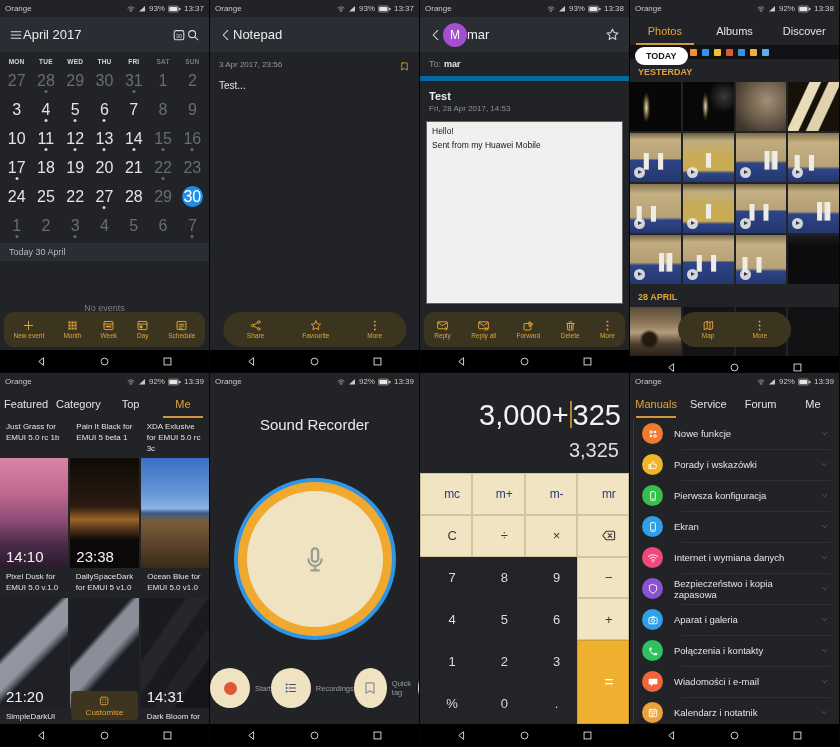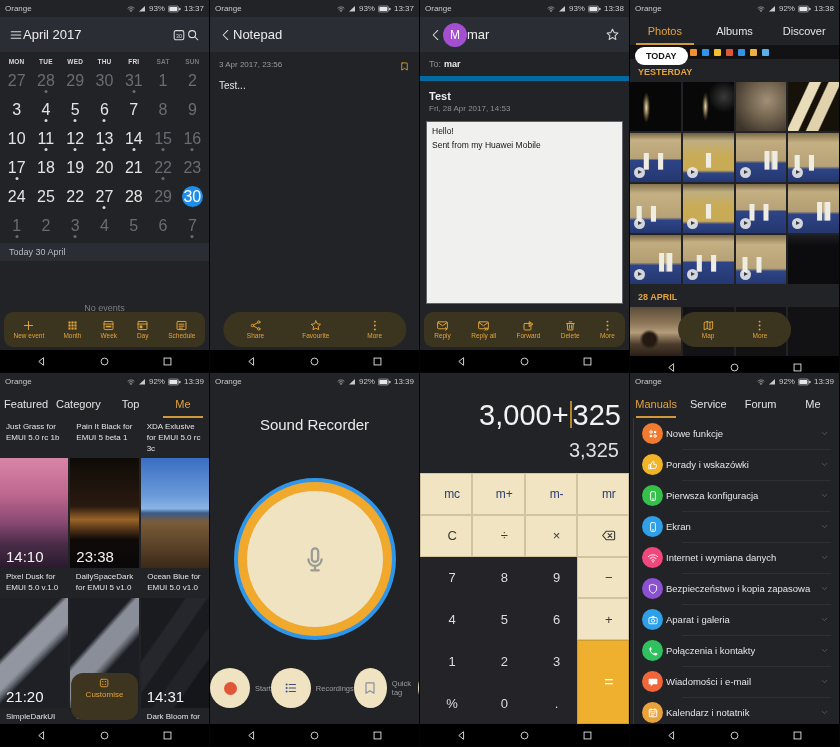--- a/index.html
+++ b/index.html
@@ -84,21 +84,21 @@
   .th-title{font-size:8px;line-height:1.35;color:#e2e2e2;padding:0 6px;}
   .th-tiles{display:grid;grid-template-columns:repeat(3,1fr);gap:2px;flex:none;}
   .th-tile{height:110px;position:relative;overflow:hidden;}
   .th-time{position:absolute;left:6px;bottom:3px;color:#f2f2f2;font-size:15px;font-weight:300;}
   .th-pinkdusk{background:linear-gradient(180deg,#d884a8 0%,#c06890 32%,#8a4a74 58%,#4a2c48 78%,#2a1a2e 100%);}
   .th-spacedark{background:linear-gradient(180deg,#0f0b07 0%,#2a1a10 44%,#9a6428 56%,#5a3818 64%,#0e0a08 74%,#0a0808 100%);}
   .th-oceanpier{background:linear-gradient(180deg,#3a6ec4 0%,#6a9ad8 34%,#8ab4e4 46%,#3a5a8a 50%,#7a5c38 58%,#5a4228 80%,#3a2a18 100%);}
   .th-shuttle{background:linear-gradient(135deg,transparent 34%,#9296a0 38% 52%,#5e626a 56%,transparent 60%),#1e2026;}
   .th-shuttle2{background:linear-gradient(132deg,transparent 36%,#8a8e98 40% 54%,#585c64 58%,transparent 62%),#1c1e24;}
   .th-ribbons{background:linear-gradient(125deg,#1a1b1f 0 30%,#26272c 32% 45%,#1a1b1f 47% 60%,#222328 62% 75%,#15161a 77%),#17181c;}
-  .th-customise{position:absolute;left:50%;transform:translateX(-50%);bottom:26px;background:#3d3520;border-radius:12px;padding:4px 15px 21px;display:flex;flex-direction:column;align-items:center;gap:1px;color:#e2a33d;font-size:8px;z-index:5;}
+  .th-customise{position:absolute;left:50%;transform:translateX(-50%);bottom:26px;background:#3d3520;border-radius:4px;padding:4px 15px 3px;display:flex;flex-direction:column;align-items:center;gap:1px;color:#e2a33d;font-size:8px;z-index:5;}
   .th-customise .ic{width:12px;height:12px;color:#e2a33d;}
   
   .rec-title{text-align:center;color:#eaeaea;font-size:15px;padding-top:26px;flex:none;}
   .rec-circle{position:absolute;top:105px;left:50%;transform:translateX(-50%);width:162px;height:162px;border-radius:50%;background:#f0a92d;border:4px solid #2f95e8;box-sizing:border-box;display:flex;align-items:center;justify-content:center;}
   .rec-inner{width:136px;height:136px;border-radius:50%;background:#efe3c2;display:flex;align-items:center;justify-content:center;}
   .rec-inner .ic{width:30px;height:30px;color:#9b9b95;}
   .rec-buttons{position:absolute;bottom:38px;left:0;right:0;display:flex;justify-content:space-evenly;}
   .rec-btn{display:flex;flex-direction:row;align-items:center;gap:5px;}
   .rec-btn-circle{width:40px;height:40px;border-radius:50%;background:#efe3c2;display:flex;align-items:center;justify-content:center;}
   .rec-btn-circle .ic{width:16px;height:16px;color:#40507e;}
@@ -113,21 +113,21 @@
   .calc-pad{position:absolute;top:100px;bottom:22px;left:0;right:0;display:grid;grid-template-columns:repeat(4,1fr);grid-template-rows:repeat(6,1fr);}
   .key{display:flex;align-items:center;justify-content:center;font-size:13px;padding-left:12px;}
   .k-mem{background:#f0e4c2;color:#2a3c78;font-size:12px;border:0.5px solid rgba(120,100,50,.25);}
   .k-cream{background:#f0e4c2;color:#3c3a32;border:0.5px solid rgba(120,100,50,.25);}
   .k-cream .ic{width:15px;height:15px;color:#3c3a32;}
   .k-dark{background:#232328;color:#dcdcdc;}
   .k-eq{background:#eeb02e;color:#fff;grid-row:span 2;font-size:16px;border:0.5px solid rgba(120,100,50,.25);}
   
   .mn-list{flex:1;position:relative;overflow:hidden;}
   .mn-list::before{content:'';position:absolute;left:3px;top:0;bottom:0;width:1px;background:#35373b;}
-  .mn-row{height:31px;display:flex;align-items:center;gap:3px;padding:0 10px 0 12px;position:relative;}
+  .mn-row{height:31px;display:flex;align-items:center;gap:11px;padding:0 10px 0 12px;position:relative;}
   .mn-row:not(:first-child)::before{content:'';position:absolute;top:0;left:52px;right:8px;height:1px;background:#2e3033;}
   .mn-icon{width:21px;height:21px;border-radius:50%;flex:none;display:flex;align-items:center;justify-content:center;color:#fff;}
   .mn-icon .ic{width:12px;height:12px;}
   .mn-label{flex:1;color:#e4e4e4;font-size:9.5px;}
   .mn-chev{width:9px;height:9px;color:#6a6d72;flex:none;}
 </style>
 </head>
 <body>
 
 <div class="screen">

